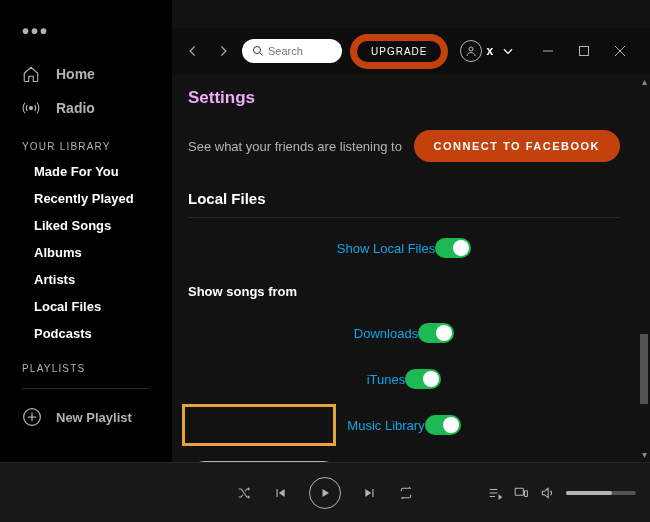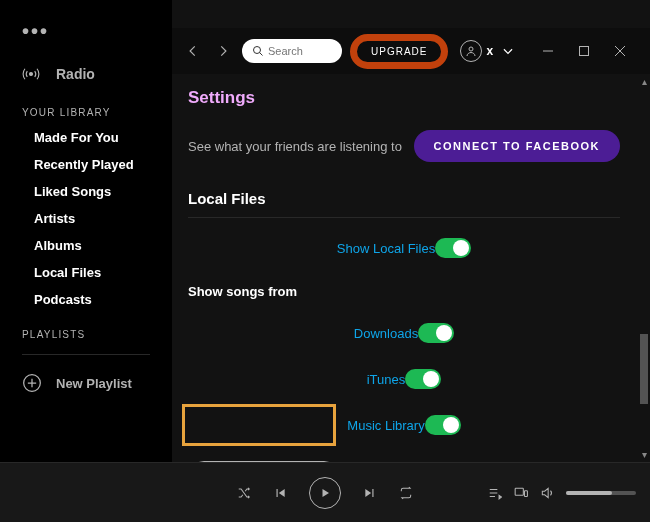--- a/index.html
+++ b/index.html
@@ -160,21 +160,21 @@
     font-size: 13px;
     color: #b3b3b3;
   }
   .fb-row {
     display: flex;
     align-items: center;
     justify-content: space-between;
     margin-bottom: 28px;
   }
   .fb-btn {
-    background: #4c1d95;
+    background: #c2410c;
     color: #fff;
     border: none;
     border-radius: 22px;
     padding: 10px 20px;
     font-size: 11px;
     font-weight: 700;
     letter-spacing: 1.5px;
     cursor: pointer;
   }
   .section-title {
@@ -300,33 +300,41 @@
 </head>
 <body>
 
 <div class="container">
   <div class="sidebar">
     <div class="more-icon">•••</div>
 
     <div class="nav-item">
       <span class="nav-icon">
         <svg width="18" height="18" viewBox="0 0 24 24" fill="none" stroke="#b3b3b3" stroke-width="1.5">
+            <path d="M3 11l9-8 9 8v10a1 1 0 0 1-1 1h-5v-7h-6v7H4a1 1 0 0 1-1-1z"></path>
+          </svg>
+      </span>
+      <span>Home</span>
+    </div>
+    <div class="nav-item">
+      <span class="nav-icon">
+        <svg width="18" height="18" viewBox="0 0 24 24" fill="none" stroke="#b3b3b3" stroke-width="1.5">
             <circle cx="12" cy="12" r="2" fill="#b3b3b3"></circle>
             <path d="M7 8a7 7 0 0 0 0 8M17 8a7 7 0 0 1 0 8M4 5a11 11 0 0 0 0 14M20 5a11 11 0 0 1 0 14"></path>
           </svg>
       </span>
       <span>Radio</span>
     </div>
 
     <div class="section-label">YOUR LIBRARY</div>
     <div class="library-item">Made For You</div>
     <div class="library-item">Recently Played</div>
     <div class="library-item">Liked Songs</div>
+    <div class="library-item">Albums</div>
     <div class="library-item">Artists</div>
-    <div class="library-item">Albums</div>
     <div class="library-item">Local Files</div>
     <div class="library-item">Podcasts</div>
 
     <div class="section-label">PLAYLISTS</div>
     <div class="divider"></div>
     <div class="new-playlist">
       <span class="nav-icon">
         <svg width="20" height="20" viewBox="0 0 24 24" fill="none" stroke="#b3b3b3" stroke-width="1.5">
             <circle cx="12" cy="12" r="10"></circle>
             <path d="M12 7v10M7 12h10"></path>

